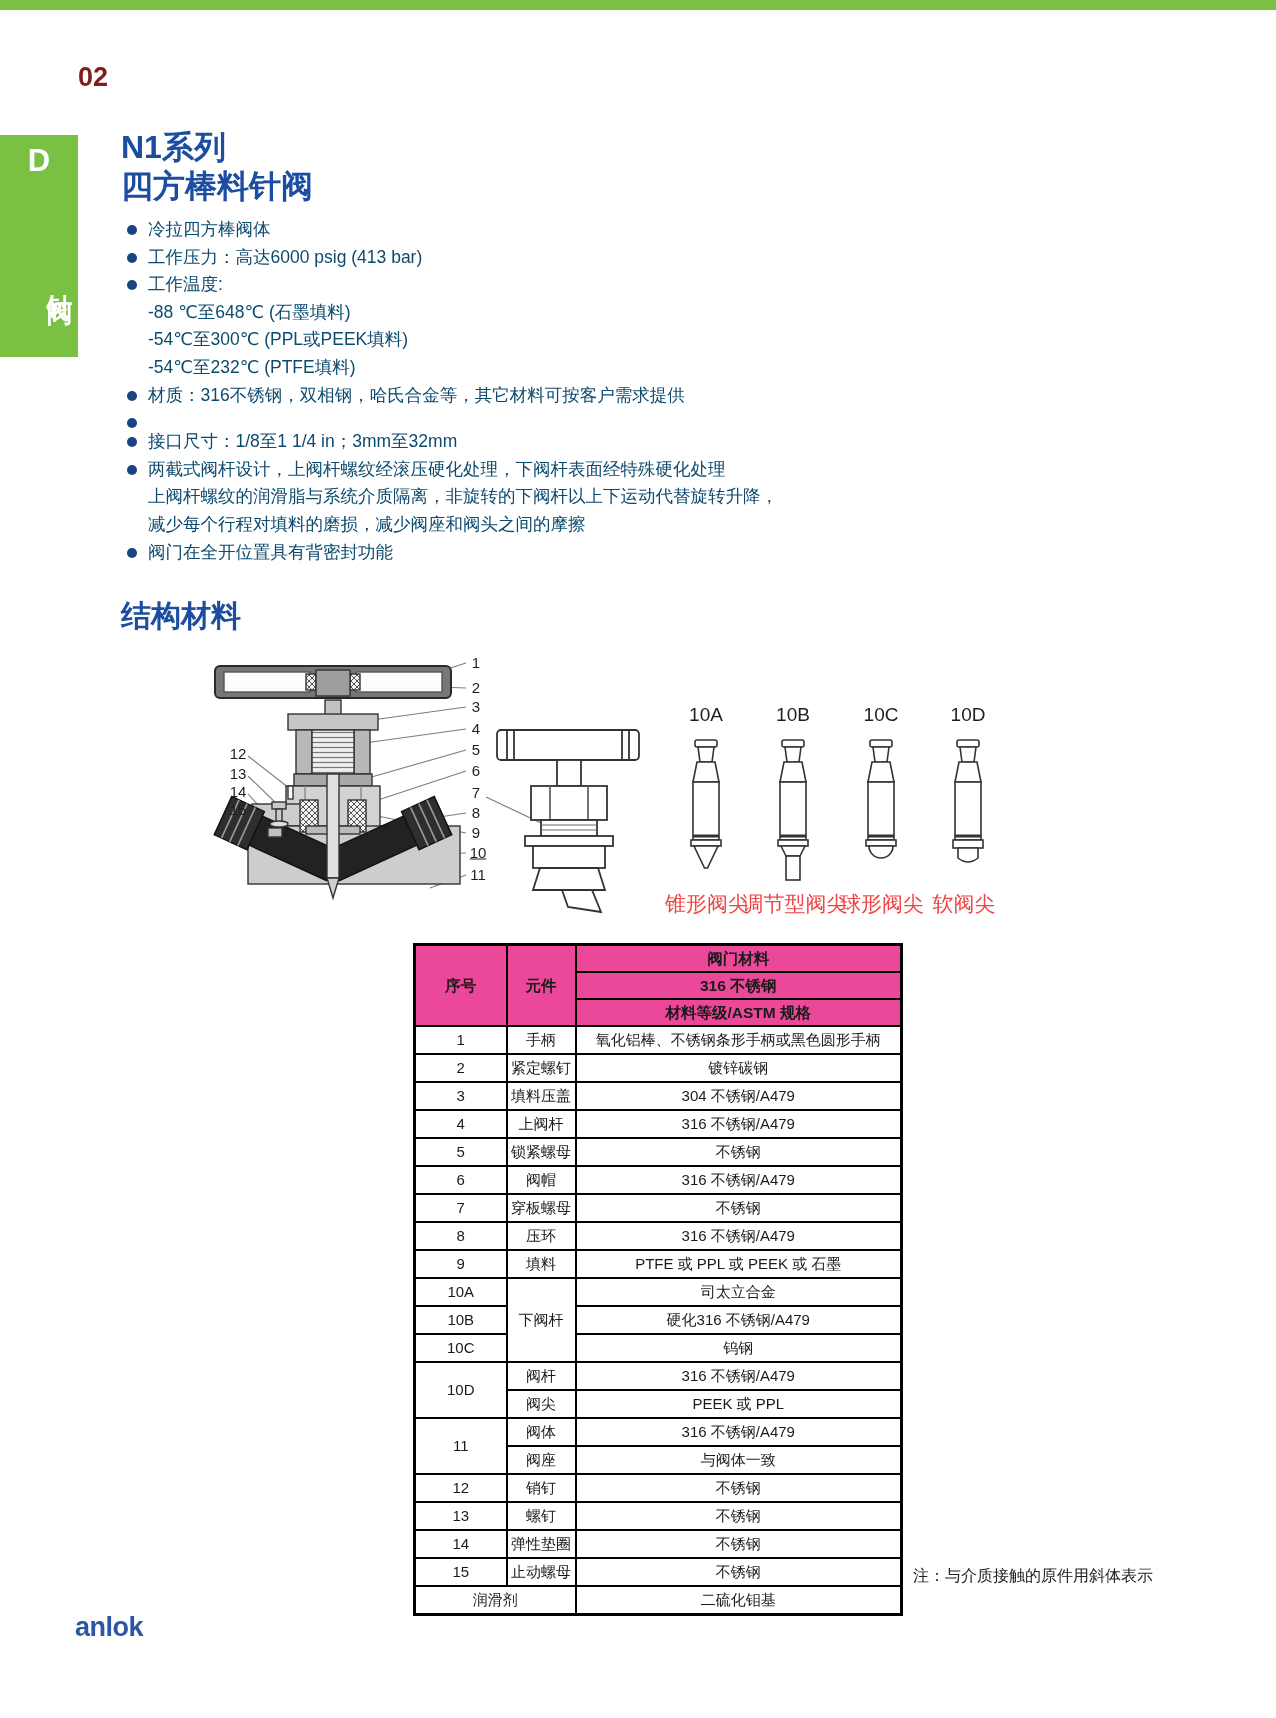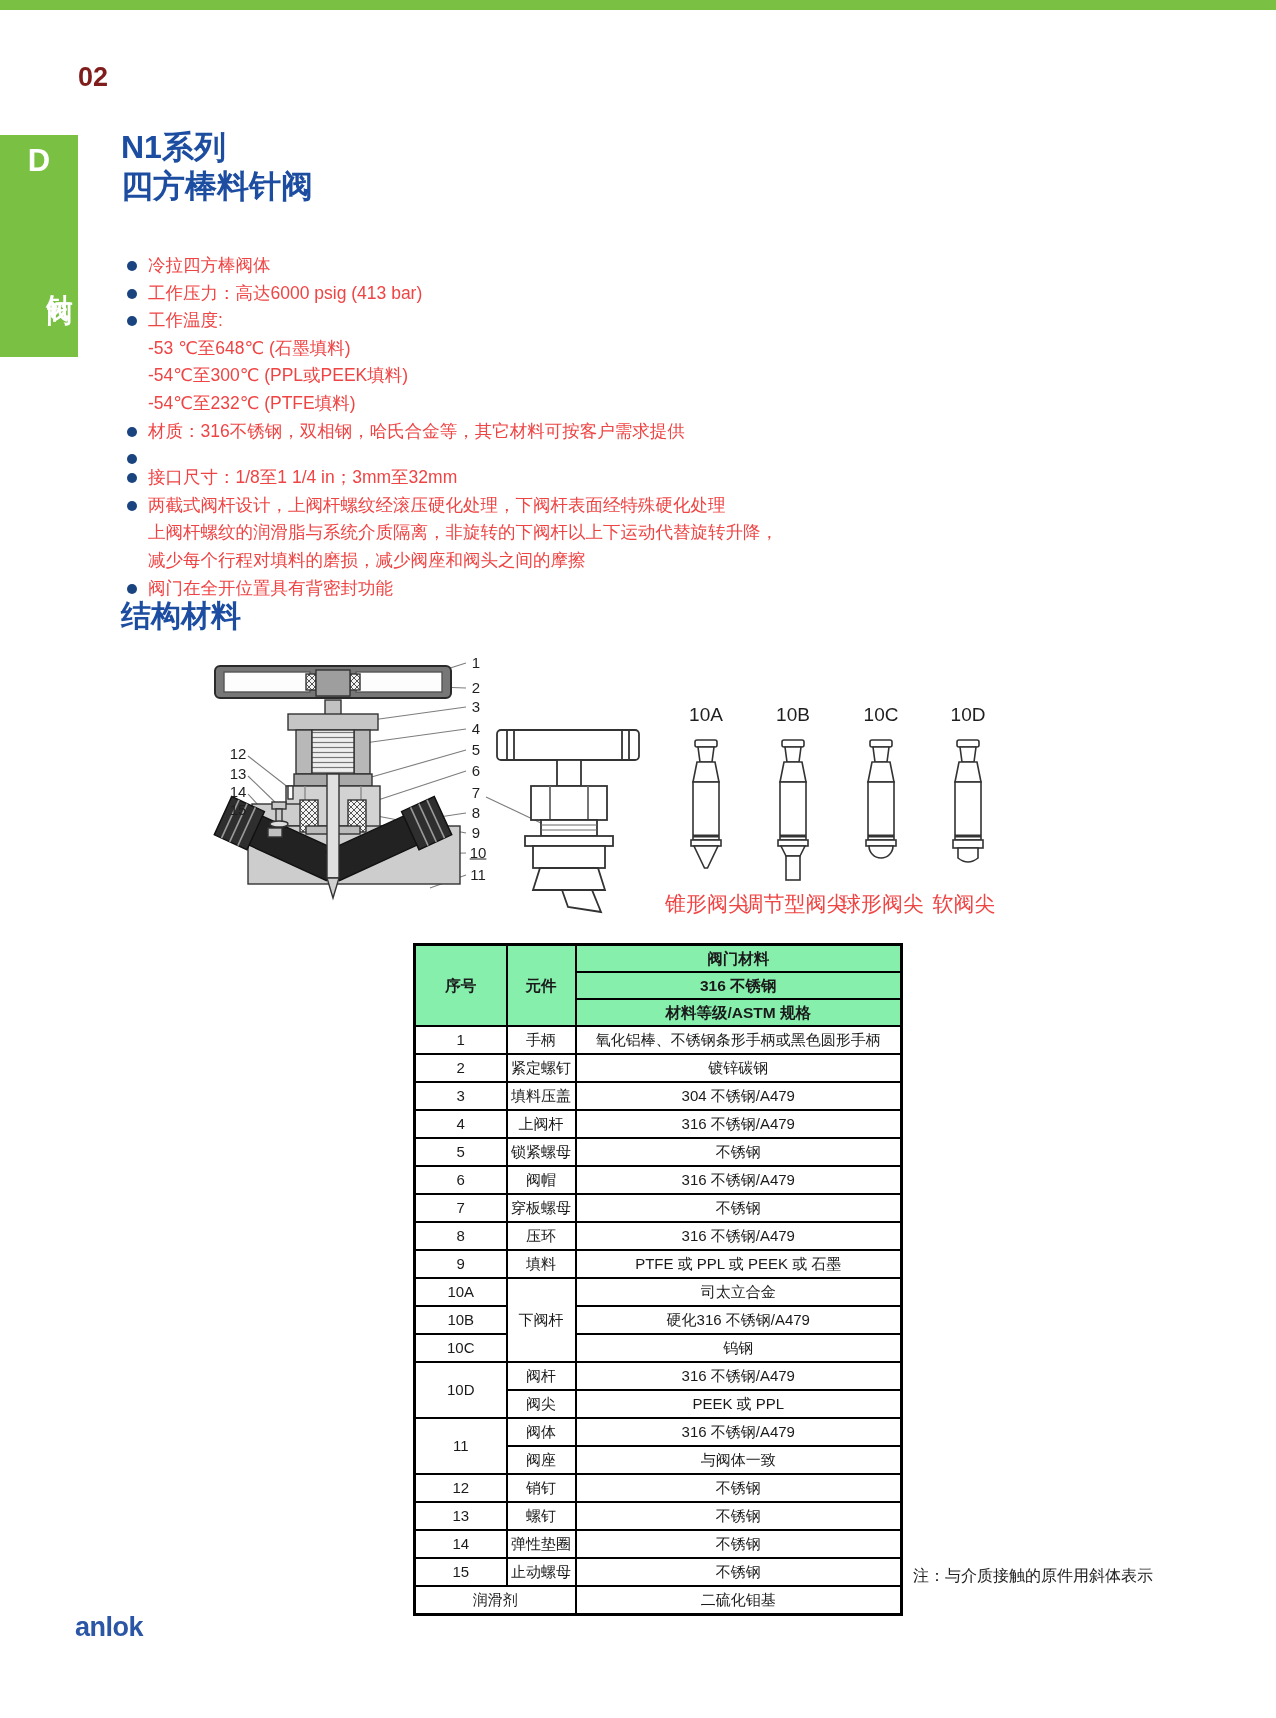--- a/index.html
+++ b/index.html
@@ -6,33 +6,33 @@
   #page{position:relative;width:1276px;height:1718px;background:#ffffff;overflow:hidden;
         font-family:"Liberation Sans","DejaVu Sans",sans-serif;color:#2b2b2b;}
   .abs{position:absolute;}
   #topbar{left:0;top:0;width:1276px;height:10px;background:#7AC143;}
   #pagenum{left:78px;top:62px;font-size:27px;font-weight:bold;color:#7f1d1d;}
   #sidetab{left:0;top:135px;width:78px;height:222px;background:#7AC143;color:#fff;text-align:center;}
   #sidetab .letter{position:absolute;left:0;top:8px;width:78px;font-size:31px;font-weight:bold;}
   #sidetab .vlabel{position:absolute;left:0;top:74px;width:78px;font-size:26px;font-weight:bold;
                    writing-mode:vertical-rl;text-orientation:upright;height:140px;left:0;letter-spacing:6px;}
   #title{left:121px;top:128px;font-size:32px;font-weight:bold;color:#1C4DA1;line-height:39px;}
-  #features{left:127px;top:216px;width:720px;font-size:17.5px;line-height:27.6px;color:#ef4444;margin-top:36px;}
+  #features{left:127px;top:216px;width:720px;font-size:17.5px;line-height:27.6px;color:#0c4a6e;}
   .feat{display:flex;align-items:flex-start;}
   .feat .dot{flex:0 0 10px;width:10px;height:10px;border-radius:50%;background:#1a4480;margin:9px 11px 0 0;}
   .feat.cont{padding-left:21px;}
   #sectitle{left:121px;top:596px;font-size:30px;font-weight:bold;color:#1C4DA1;}
   #diagram-svg{left:150px;top:640px;}
   .co{position:absolute;font-size:15px;color:#1f1f1f;transform:translate(-50%,-50%);}
   .tipcode{position:absolute;font-size:19px;color:#1f1f1f;transform:translate(-50%,-50%);font-weight:500;}
   .tiplabel{position:absolute;font-size:21px;color:#ef4444;transform:translate(-50%,-50%);white-space:nowrap;margin-top:13px;}
   table.bom{position:absolute;left:413px;top:943px;width:487px;border-collapse:collapse;
             table-layout:fixed;font-size:15px;color:#1a1a1a;border:3px solid #000;}
   table.bom th,table.bom td{border:2px solid #000;text-align:center;padding:0 2px;line-height:1.15;}
-  table.bom thead th{background:#86efac;font-weight:bold;font-size:15.5px;height:25px;}
+  table.bom thead th{background:#ec4899;font-weight:bold;font-size:15.5px;height:25px;}
   table.bom tbody td{height:26px;background:#fff;}
   td.it{margin-top:20px;}
   #note{left:913px;top:1566px;font-size:16px;color:#222;}
   #logo{left:75px;top:1612px;font-size:27px;font-weight:bold;color:#2A56A5;letter-spacing:-0.5px;}
 </style>
 </head>
 <body>
 
 <div id="page">
 
@@ -57,21 +57,21 @@
       </div>
     <div class="feat">
         <span class="dot"></span>
         <span>工作压力：高达6000 psig (413 bar)</span>
       </div>
     <div class="feat">
         <span class="dot"></span>
         <span>工作温度:</span>
       </div>
     <div class="feat cont">
-        <span>-53 ℃至648℃ (石墨填料)</span>
+        <span>-88 ℃至648℃ (石墨填料)</span>
       </div>
     <div class="feat cont">
         <span>-54℃至300℃ (PPL或PEEK填料)</span>
       </div>
     <div class="feat cont">
         <span>-54℃至232℃  (PTFE填料)</span>
       </div>
     <div class="feat">
         <span class="dot"></span>
         <span>材质：316不锈钢，双相钢，哈氏合金等，其它材料可按客户需求提供</span>

